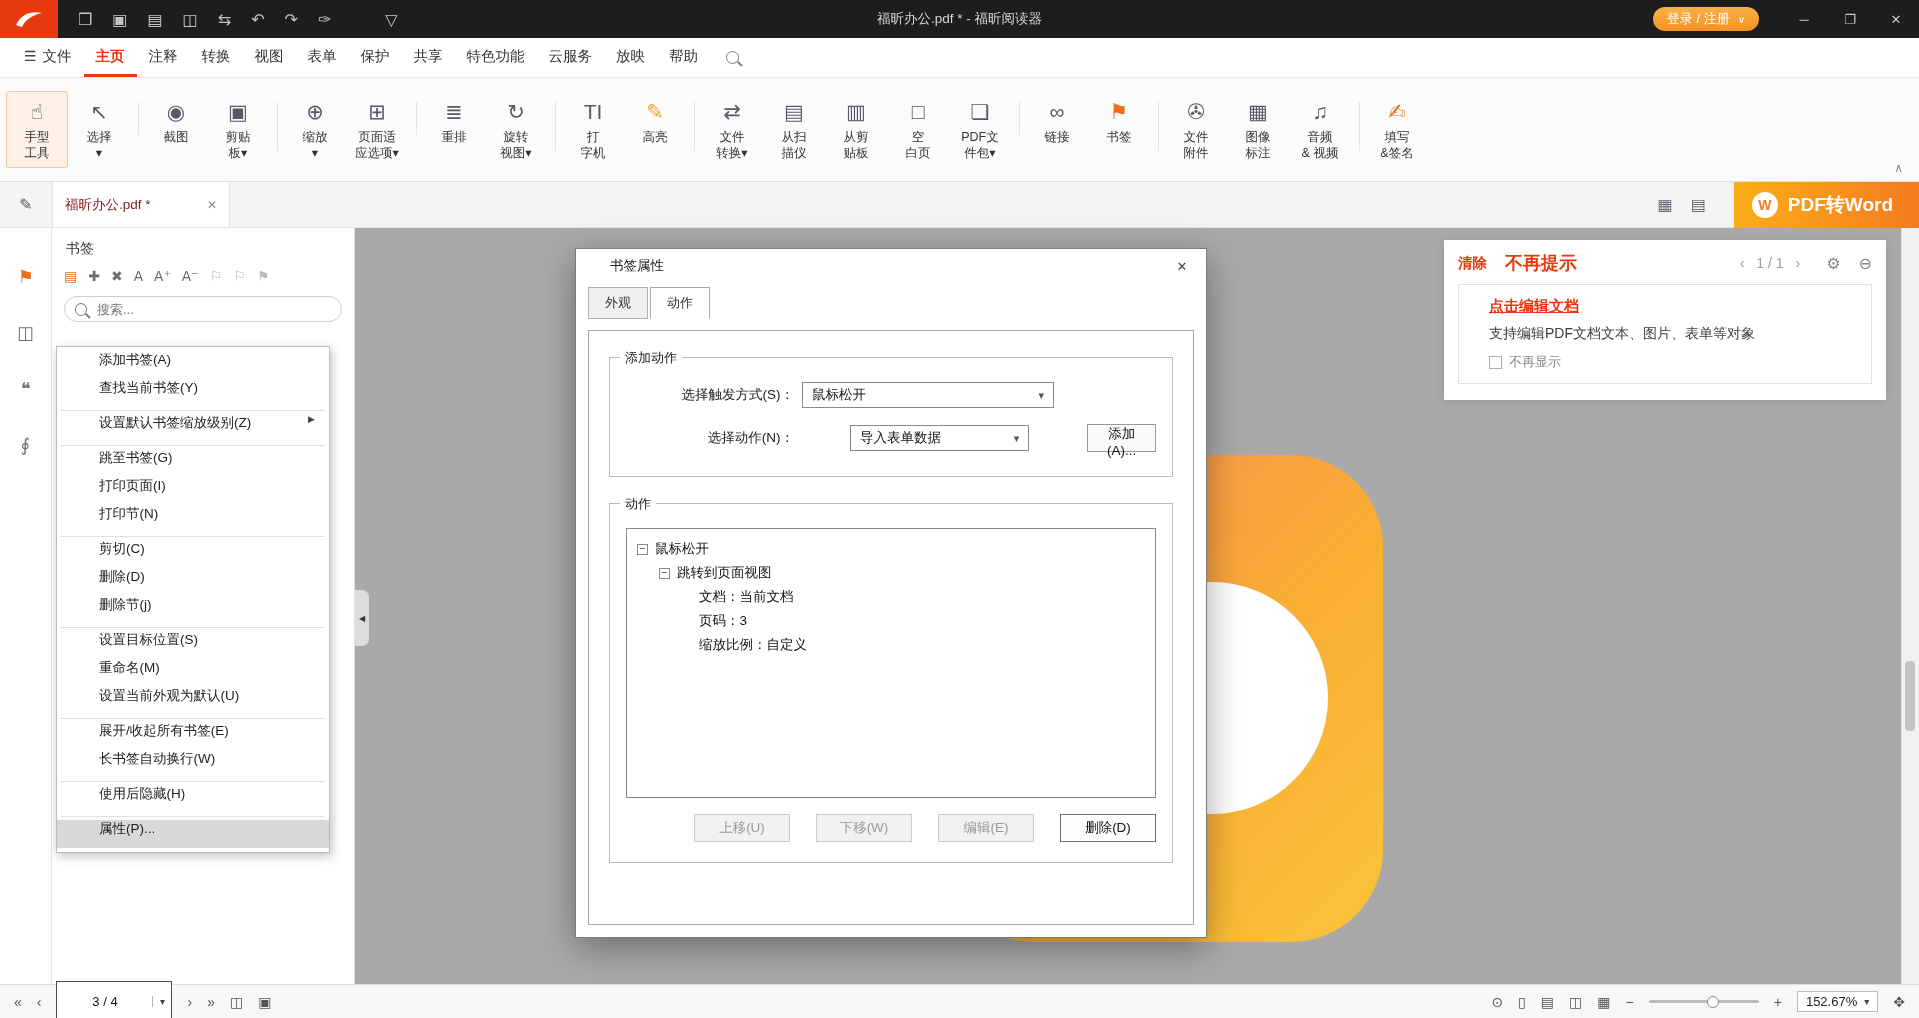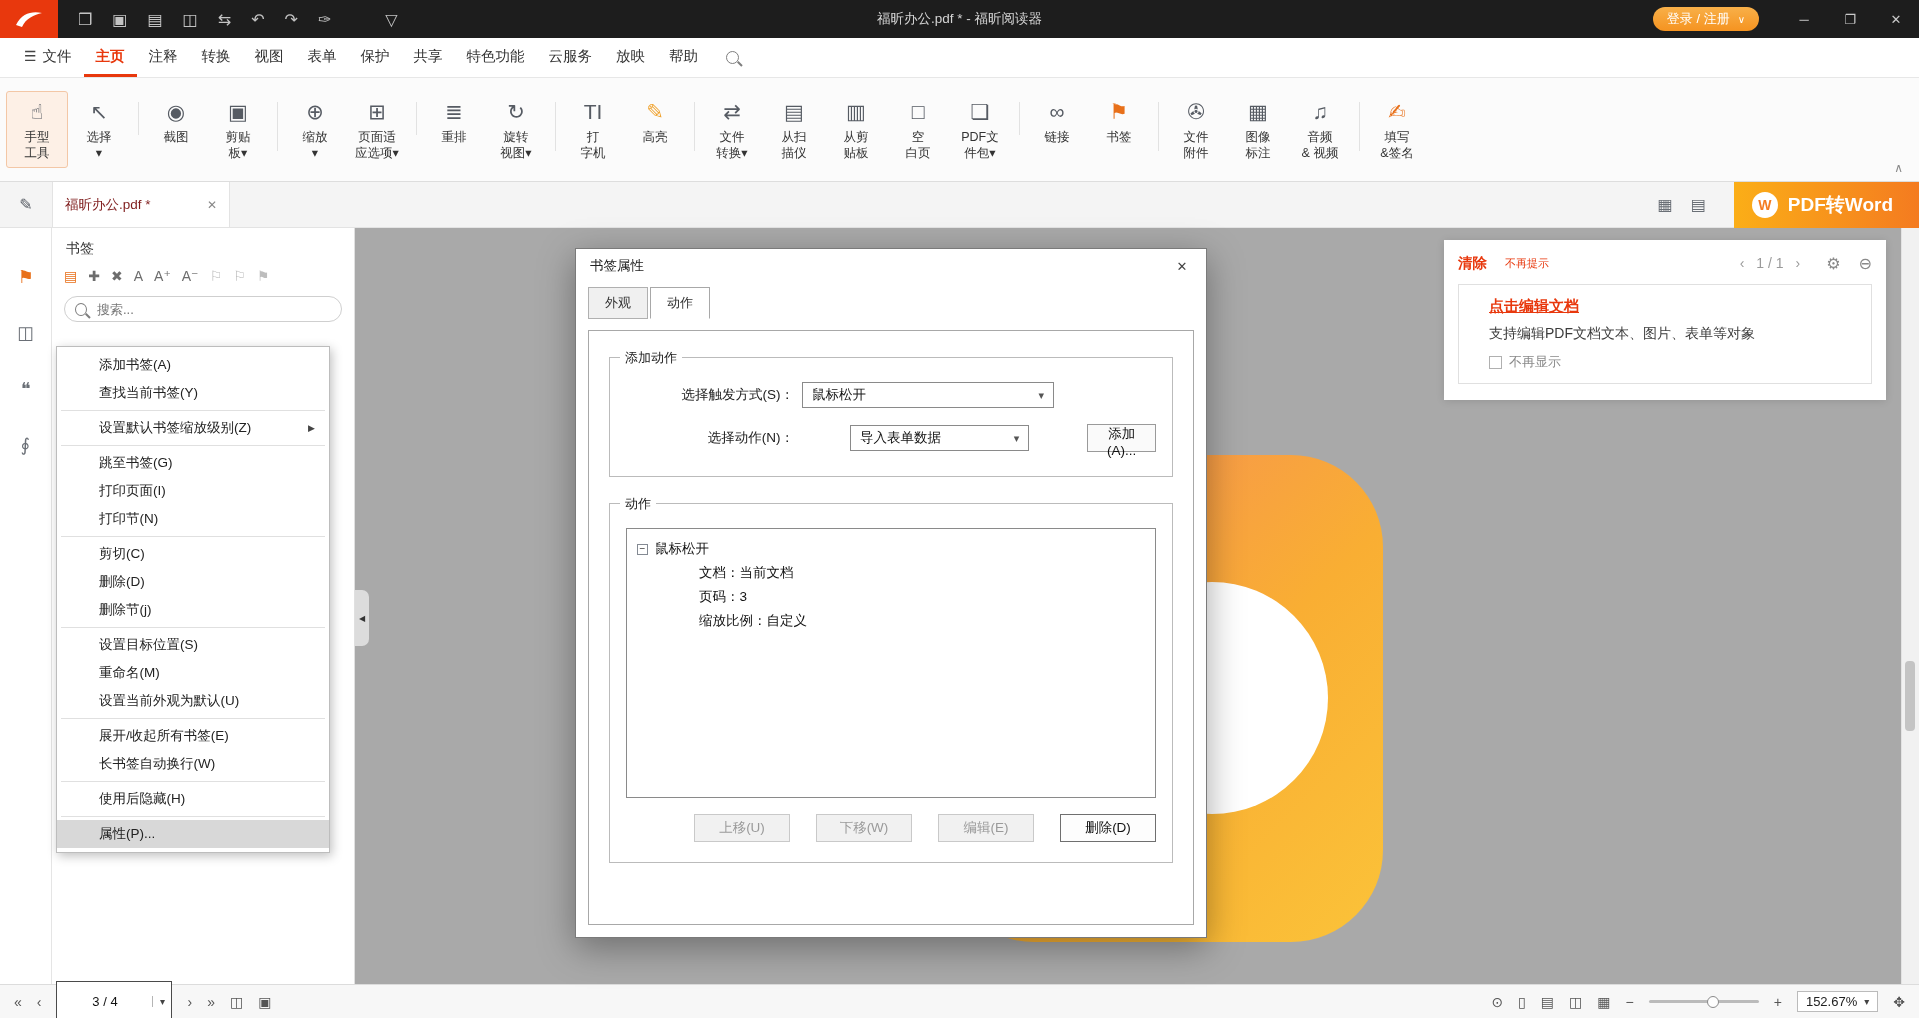--- a/index.html
+++ b/index.html
@@ -70,42 +70,42 @@
   .collapse-handle{position:absolute;left:355px;top:590px;width:14px;height:56px;background:#dcdcdc;border-radius:0 7px 7px 0;display:flex;align-items:center;justify-content:center;font-size:8px;color:#333;}
 
   
   .scrollstrip{position:absolute;left:1901px;top:228px;width:18px;height:756px;background:#f1f1f1;border-left:1px solid #e3e3e3;box-sizing:border-box;}
   .scroll-thumb{position:absolute;left:3px;width:10px;top:433px;height:70px;background:#c4c4c4;border-radius:4px;}
 
   
   .assistant{position:absolute;left:1444px;top:240px;width:442px;background:#fff;padding:10px 14px 16px;box-sizing:border-box;box-shadow:0 1px 8px rgba(0,0,0,.12);}
   .as-header{display:flex;align-items:center;height:26px;}
   .as-clear{color:#e8380d;font-size:14.5px;font-weight:bold;}
-  .as-noprompt{color:#e8380d;font-size:11px;font-weight:normal;margin-left:18px;}
+  .as-noprompt{color:#e8380d;font-size:18px;font-weight:bold;margin-left:18px;}
   .as-spacer{flex:1;}
   .as-nav{color:#9a9a9a;font-size:14px;display:flex;align-items:center;gap:12px;}
   .as-tools{display:flex;align-items:center;gap:18px;margin-left:26px;color:#8a8a8a;font-size:16px;}
   .as-card{border:1px solid #e0e0e0;margin-top:8px;padding:12px 30px;}
   .as-link{color:#e8380d;font-size:15px;font-weight:bold;text-decoration:underline;}
   .as-desc{font-size:14px;color:#3c3c3c;margin-top:9px;}
   .as-check{display:flex;align-items:center;gap:7px;margin-top:10px;}
   .checkbox{width:13px;height:13px;border:1px solid #b0b0b0;background:#fff;display:inline-block;box-sizing:border-box;}
   .as-check-label{font-size:13px;color:#8a8a8a;}
 
   
   .ctxmenu{position:absolute;left:56px;top:346px;width:274px;background:#fff;border:1px solid #bdbdbd;box-shadow:2px 3px 10px rgba(0,0,0,.25);padding:4px 0;z-index:40;box-sizing:border-box;}
-  .ctx-item{position:relative;height:28px;display:flex;align-items:center;padding:0 14px 0 42px;font-size:13.5px;color:#222;white-space:nowrap;}
+  .ctx-item{position:relative;height:28px;display:flex;align-items:flex-start;padding:0 14px 0 42px;font-size:13.5px;color:#222;white-space:nowrap;}
   .ctx-item.sep{margin-top:7px;}
   .ctx-item.sep::before{content:"";position:absolute;top:-4px;left:4px;right:4px;height:1px;background:#e0e0e0;}
   .ctx-item.hl{background:#d8d8d8;}
   .ctx-arrow{margin-left:auto;font-size:9px;color:#444;}
 
   
   .dialog{position:absolute;left:575px;top:248px;width:632px;height:690px;background:#fff;border:1px solid #7a7a7a;box-shadow:0 10px 34px rgba(0,0,0,.35);z-index:50;display:flex;flex-direction:column;box-sizing:border-box;}
-  .dlg-title{height:34px;display:flex;align-items:center;padding:0 6px 0 14px;font-size:13.5px;color:#222;flex:0 0 auto;}
+  .dlg-title{height:34px;display:flex;align-items:center;padding:0 6px 0 14px;font-size:13.5px;color:#222;flex:0 0 auto;margin-left:20px;}
   .dlg-x{margin-left:auto;width:36px;height:28px;display:flex;align-items:center;justify-content:center;font-size:13px;color:#444;}
   .dlg-tabs{display:flex;margin:4px 12px 0;position:relative;z-index:2;flex:0 0 auto;}
   .dlg-tab{padding:6px 16px;font-size:13px;color:#333;background:#f0f0f0;border:1px solid #b0b0b0;margin-bottom:-1px;margin-right:2px;}
   .dlg-tab.active{background:#fff;border-color:#a8a8a8;border-bottom-color:#fff;}
   .dlg-page{margin:12px 12px;border:1px solid #a8a8a8;background:#fff;flex:1;position:relative;box-sizing:border-box;}
   .group{position:relative;border:1px solid #bbb;margin:26px 20px 0;padding:24px 16px 20px;}
   .group-label{position:absolute;top:-9px;left:10px;background:#fff;padding:0 5px;font-size:13px;color:#222;}
   .frow{display:flex;align-items:center;margin-bottom:16px;}
   .frow:last-child{margin-bottom:4px;gap:48px;}
   .flabel{width:168px;text-align:right;font-size:13.5px;color:#222;flex:0 0 auto;}
@@ -596,20 +596,24 @@
       </div>
       <div class="group">
         <span class="group-label">动作</span>
         <div class="treebox">
 
             <div class="tree-row" style="padding-left: 0px;">
               <span class="tbox"></span>
               <span>鼠标松开</span>
             </div>
 
+            <div class="tree-row" style="padding-left: 22px;">
+              <span class="tbox"></span>
+              <span>跳转到页面视图</span>
+            </div>
 
             <div class="tree-row" style="padding-left: 62px;">
 
               <span>文档：当前文档</span>
             </div>
 
             <div class="tree-row" style="padding-left: 62px;">
 
               <span>页码：3</span>
             </div>

